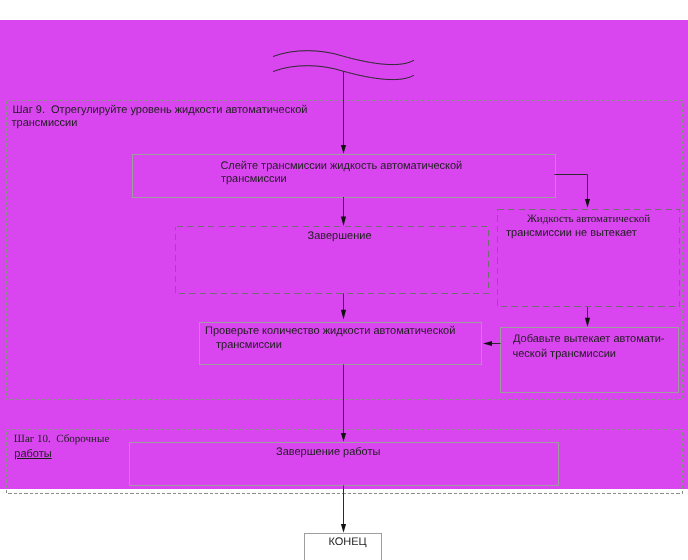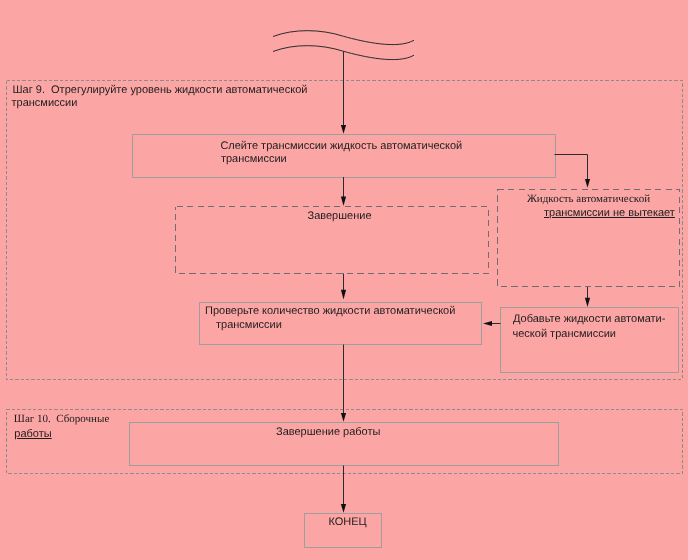--- a/index.html
+++ b/index.html
@@ -1,20 +1,20 @@
 <!DOCTYPE html>
 <html><head>
 <meta charset="utf-8">
 <style>
   html,body{margin:0;padding:0;background:#ffffff;}
   body{width:688px;height:560px;overflow:hidden;
        font-family:"Liberation Sans",sans-serif;
        -webkit-font-smoothing:antialiased;text-rendering:geometricPrecision;}
-  #stage{position:relative;width:688px;height:560px;background:#fca5a5;
-         filter:blur(0.001px);}
+  #stage{position:relative;width:688px;height:469px;background:#d946ef;
+         filter:blur(0.001px);margin-top:20px;}
   .txt{position:absolute;font-size:11px;line-height:13.2px;color:#1d1d1d;white-space:pre;}
   .box{position:absolute;box-sizing:border-box;background:transparent;}
   .solid{border:1px solid #9e9e9e;}
   #frames,#wires{position:absolute;left:0;top:0;width:688px;height:560px;overflow:visible;}
 </style>
 </head>
 <body>
 
 <div id="stage">
 
@@ -41,32 +41,32 @@
     <span class="txt" style="left:220.4px;top:140px;">Слейте трансмиссии жидкость автоматической</span>
     <span class="txt" style="left:220.9px;top:152.6px;">трансмиссии</span>
   </div>
 
   <div>
     <span class="txt" style="left:307.5px;top:209.9px;">Завершение</span>
   </div>
 
   <div>
     <span class="txt" style="left:527px;top:193.1px;font-family:Liberation Serif, serif;">Жидкость автоматической</span>
-    <span class="txt" style="left:544px;top:206.6px;text-decoration:underline;">трансмиссии не вытекает</span>
+    <span class="txt" style="left:506px;top:206.6px;">трансмиссии не вытекает</span>
   </div>
 
   <div class="box solid" style="left:199px;top:302px;width:283px;height:43px;"></div>
   <div>
     <span class="txt" style="left:205px;top:305px;">Проверьте количество жидкости автоматической</span>
     <span class="txt" style="left:216px;top:318.6px;">трансмиссии</span>
   </div>
 
   <div class="box solid" style="left:500px;top:307px;width:179px;height:66px;"></div>
   <div>
-    <span class="txt" style="left:513px;top:313.3px;">Добавьте жидкости автомати-</span>
+    <span class="txt" style="left:513px;top:313.3px;">Добавьте вытекает автомати-</span>
     <span class="txt" style="left:512.5px;top:328.4px;">ческой трансмиссии</span>
   </div>
 
   <div class="box solid" style="left:129px;top:422px;width:430px;height:44px;"></div>
   <div>
     <span class="txt" style="left:276px;top:425.5px;">Завершение работы</span>
   </div>
 
   <div class="box solid" style="left:304px;top:513px;width:78px;height:35px;"></div>
   <div>

